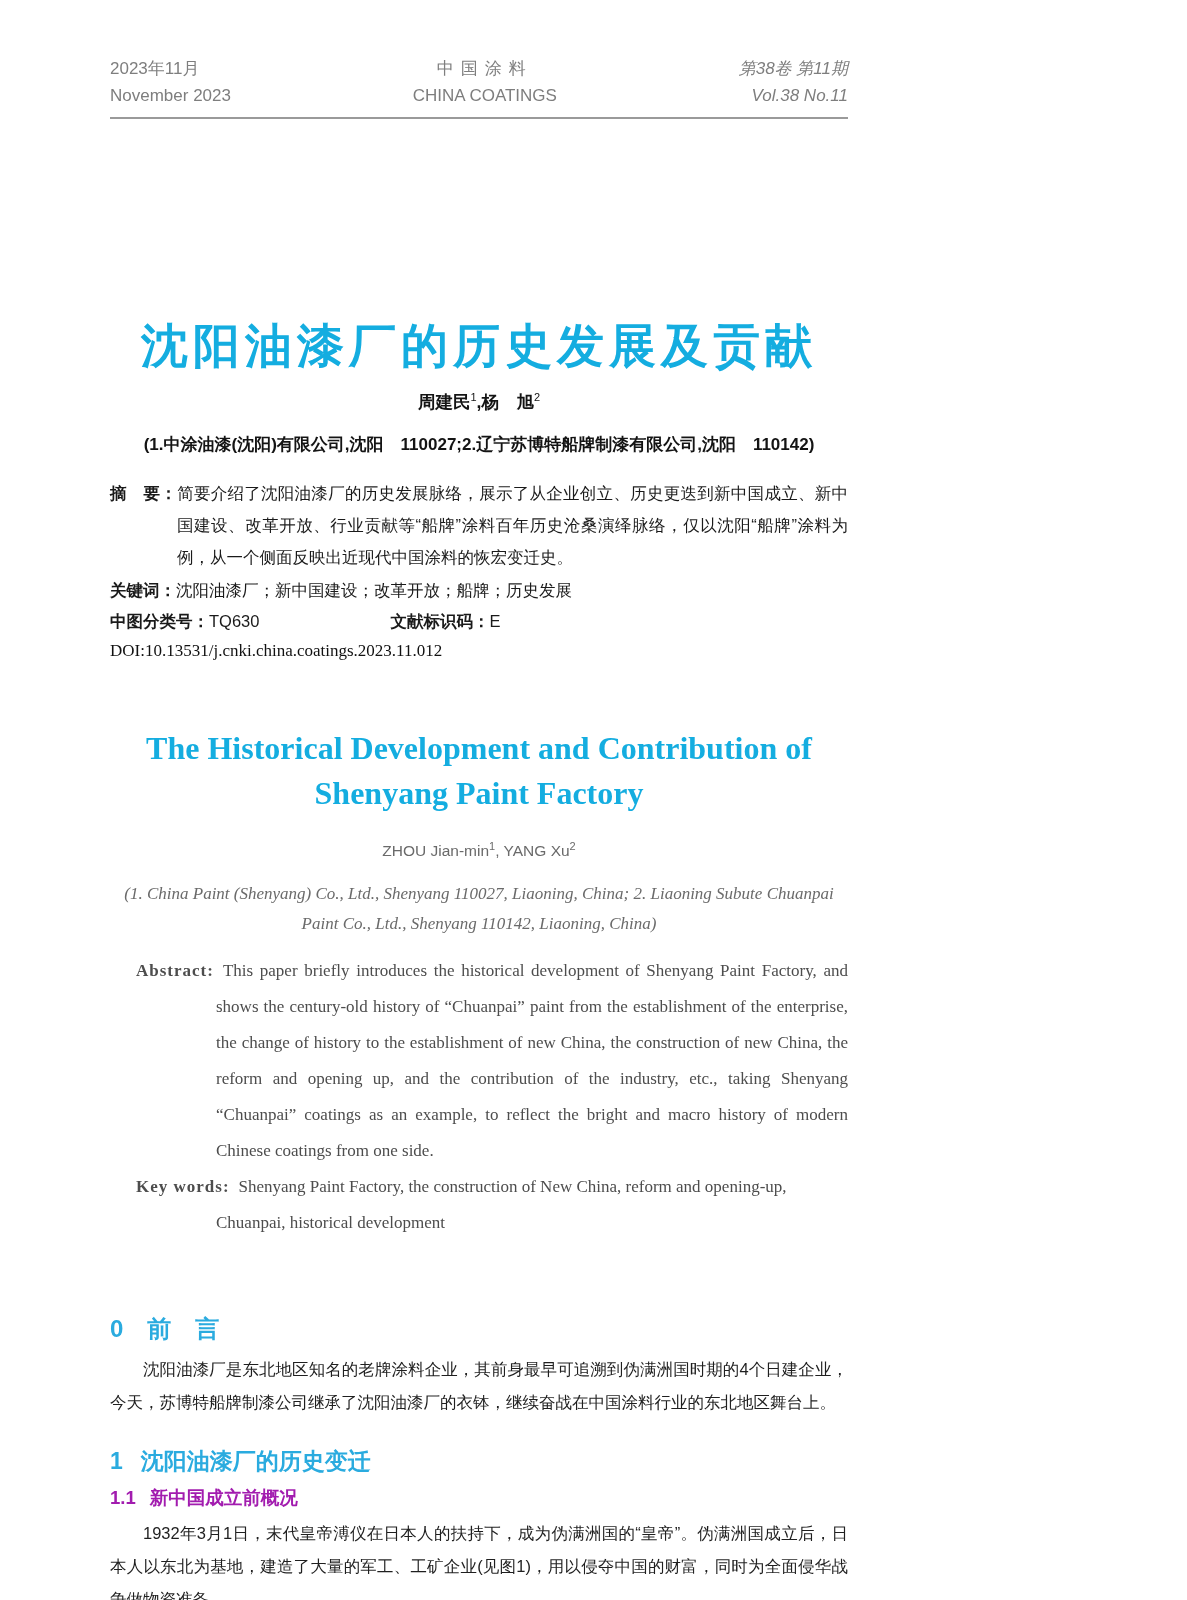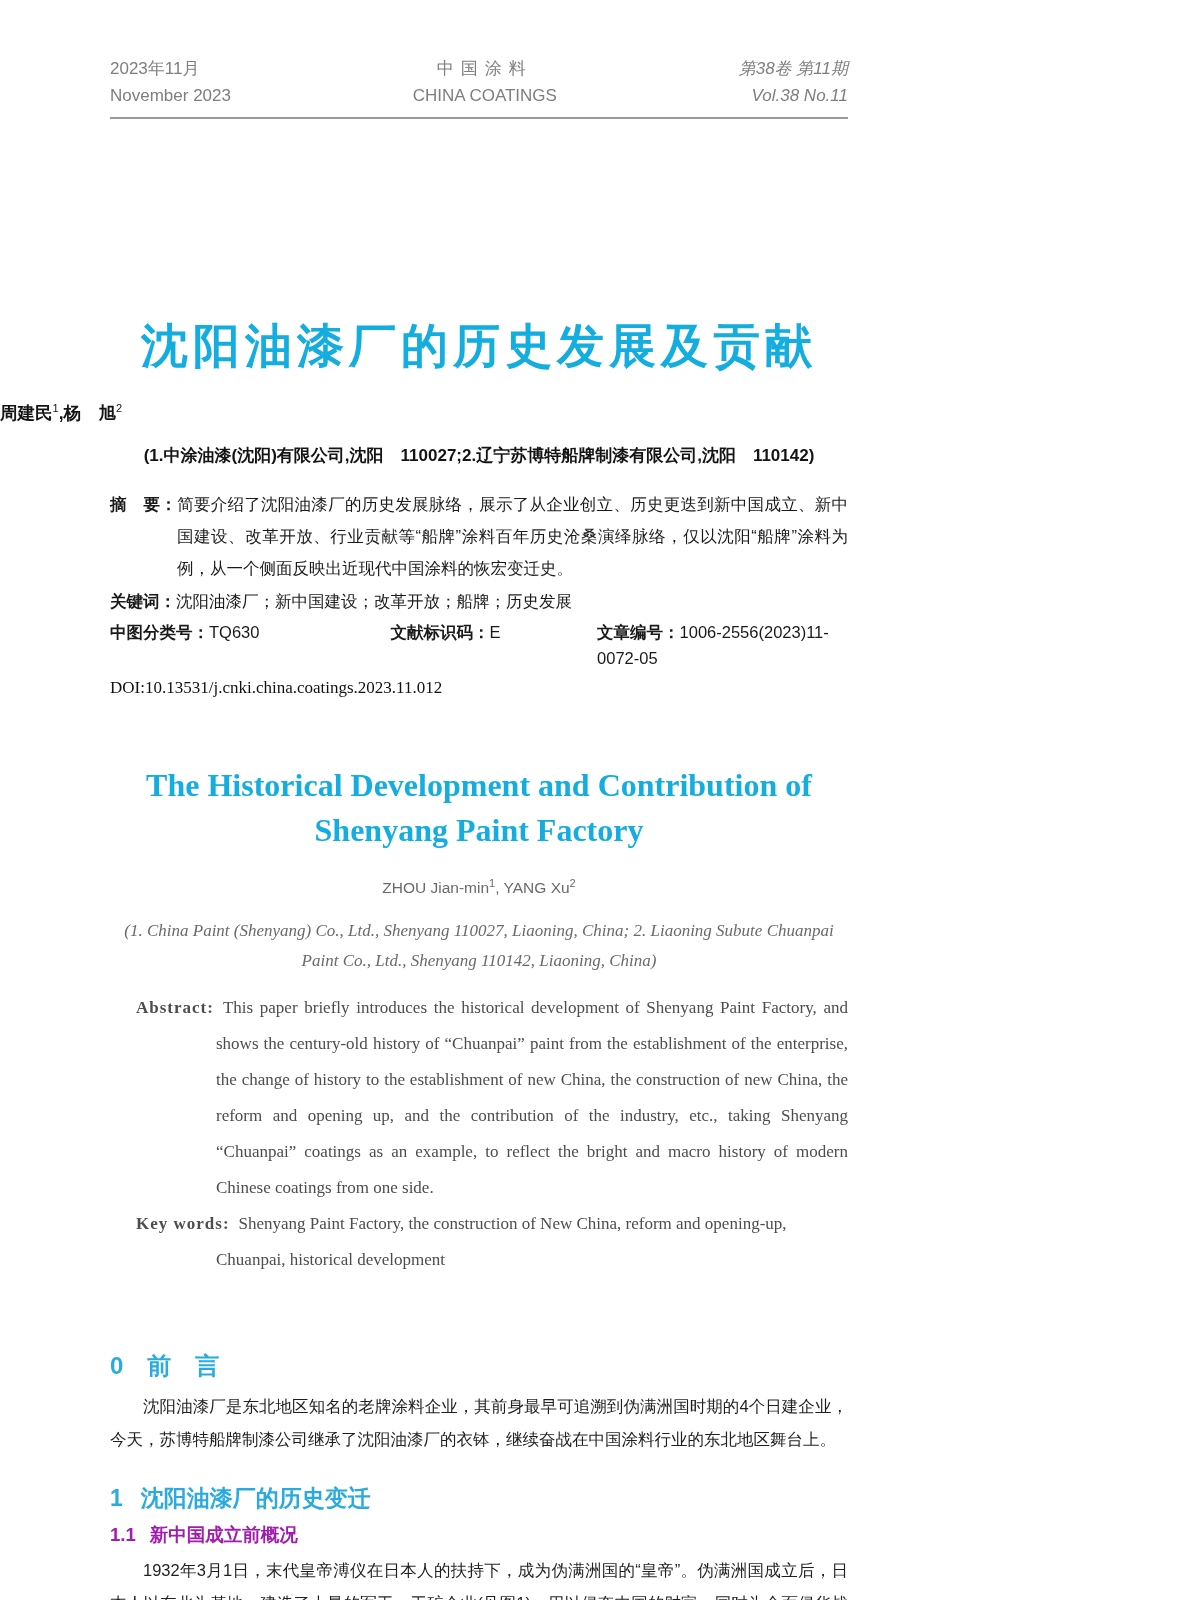--- a/index.html
+++ b/index.html
@@ -27,21 +27,21 @@
   .journal-header .right { text-align: right; font-style: italic; }
   .cjk-spaced { letter-spacing: 7px; }
 
   
   .cn-title {
     margin: 196px 0 0 0; text-align: center;
     font-size: 47px; line-height: 62px; font-weight: bold;
     letter-spacing: 5px; color: #14ade0;
   }
   .cn-authors {
-    margin-top: 18px; 
+    margin-top: 7px; text-align: center;
     font-size: 17.5px; line-height: 26px; font-weight: bold; color: #141414;
   }
   .cn-authors sup, .en-authors sup { font-size: 11px; font-weight: normal; }
   .cn-affiliation {
     margin-top: 5px; text-align: center;
     font-size: 17px; line-height: 25px; font-weight: bold; color: #141414;
   }
 
   
   .cn-abstract {
@@ -163,21 +163,20 @@
 
   <p class="cn-affiliation">(1.中涂油漆(沈阳)有限公司,沈阳　110027;2.辽宁苏博特船牌制漆有限公司,沈阳　110142)</p>
 
   <p class="cn-abstract"><span class="meta-label">摘　要：</span><span>简要介绍了沈阳油漆厂的历史发展脉络，展示了从企业创立、历史更迭到新中国成立、新中国建设、改革开放、行业贡献等“船牌”涂料百年历史沧桑演绎脉络，仅以沈阳“船牌”涂料为例，从一个侧面反映出近现代中国涂料的恢宏变迁史。</span></p>
 
   <p class="cn-keywords"><span class="meta-label">关键词：</span><span>沈阳油漆厂；新中国建设；改革开放；船牌；历史发展</span></p>
 
   <div class="class-row">
     <span class="cell-1"><span class="meta-label">中图分类号：</span><span>TQ630</span></span>
     <span class="cell-2"><span class="meta-label">文献标识码：</span><span>E</span></span>
-    <span class="cell-3"><span class="meta-label">文章编号：</span><span>1006-2556(2023)11-0072-05</span></span>
   </div>
 
   <p class="doi-line serif">DOI:10.13531/j.cnki.china.coatings.2023.11.012</p>
 
   <h2 class="en-title serif">The Historical Development and Contribution of Shenyang Paint Factory</h2>
 
   <p class="en-authors"><span>ZHOU Jian-min</span><sup>1</sup><span>, </span><span>YANG Xu</span><sup>2</sup></p>
 
   <p class="en-affiliation serif">(1. China Paint (Shenyang) Co., Ltd., Shenyang 110027, Liaoning, China; 2. Liaoning Subute Chuanpai Paint Co., Ltd., Shenyang 110142, Liaoning, China)</p>
 

